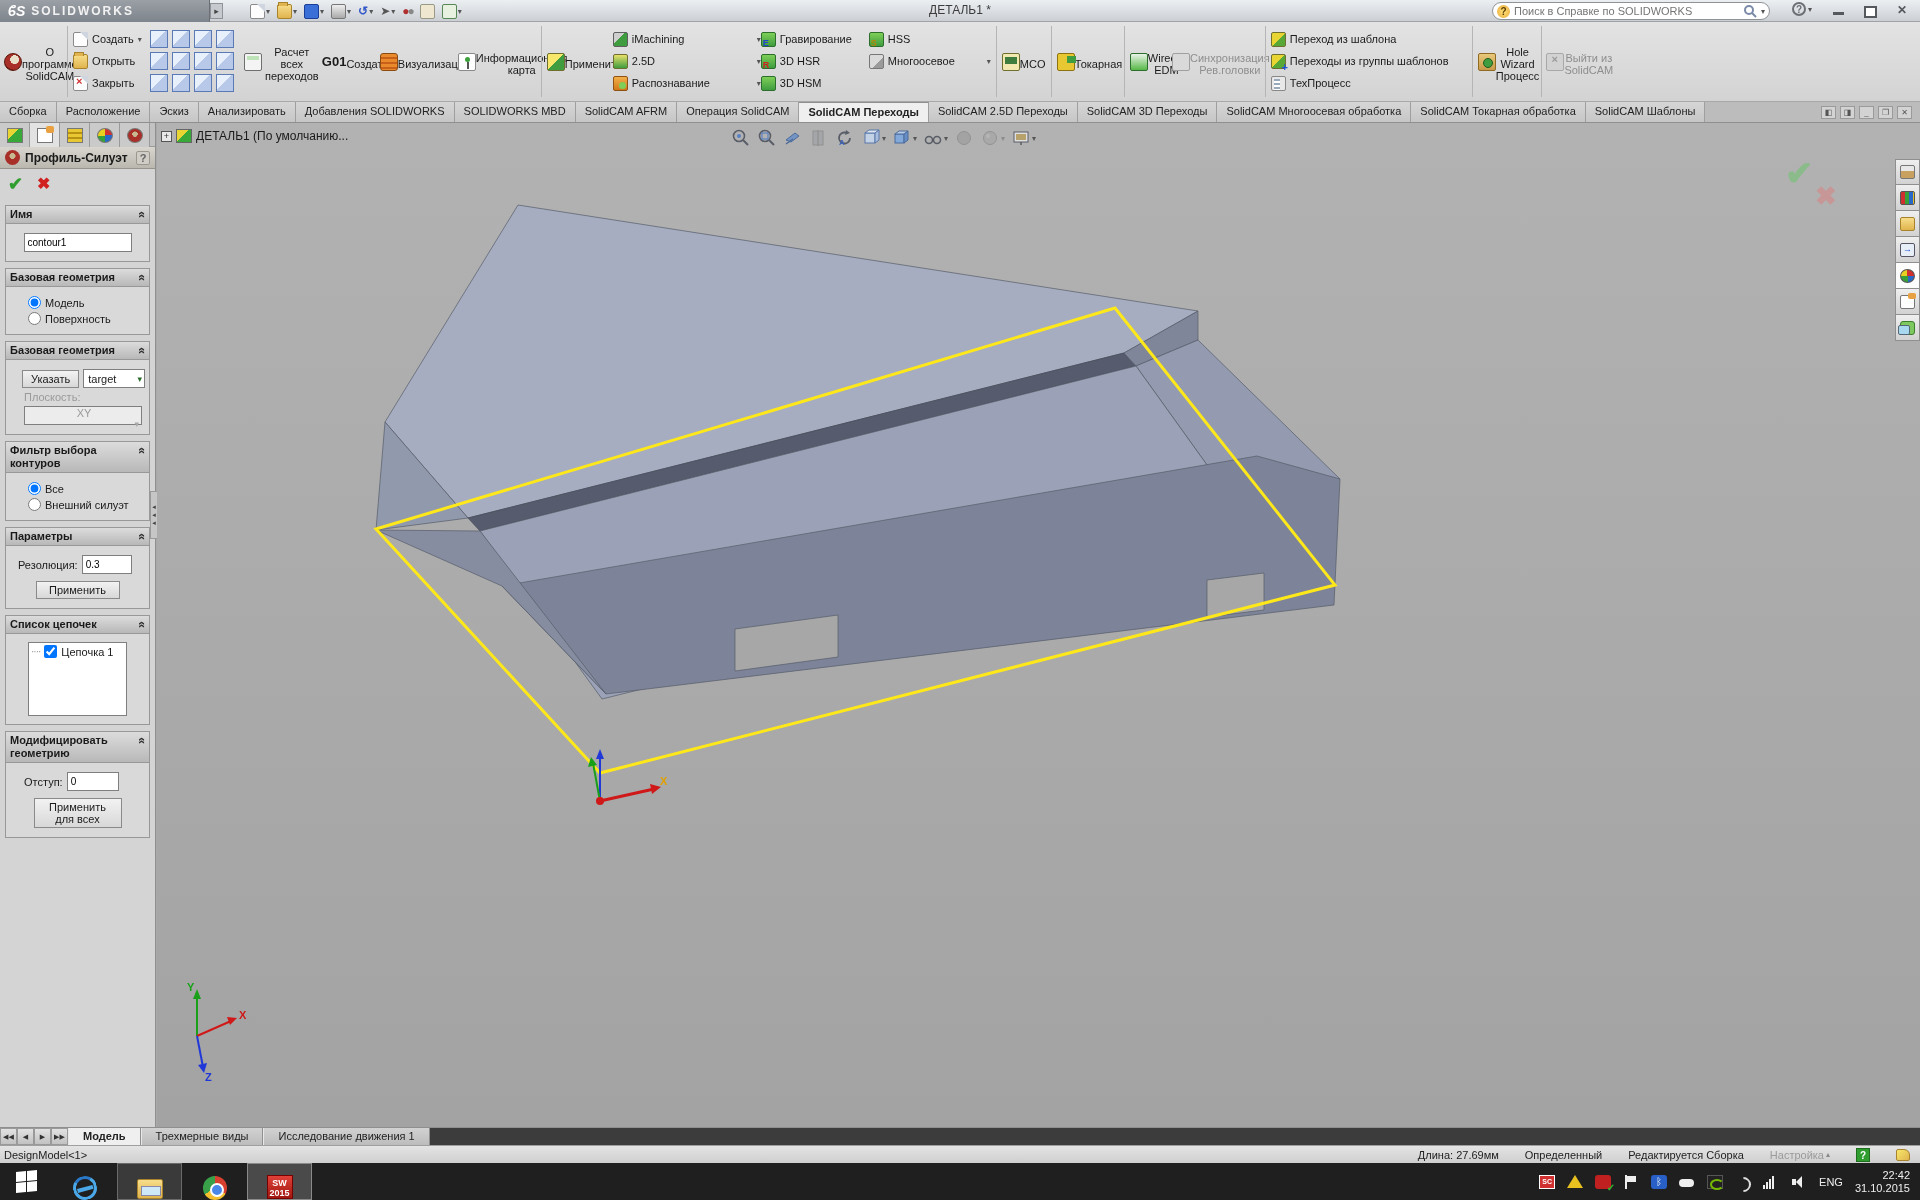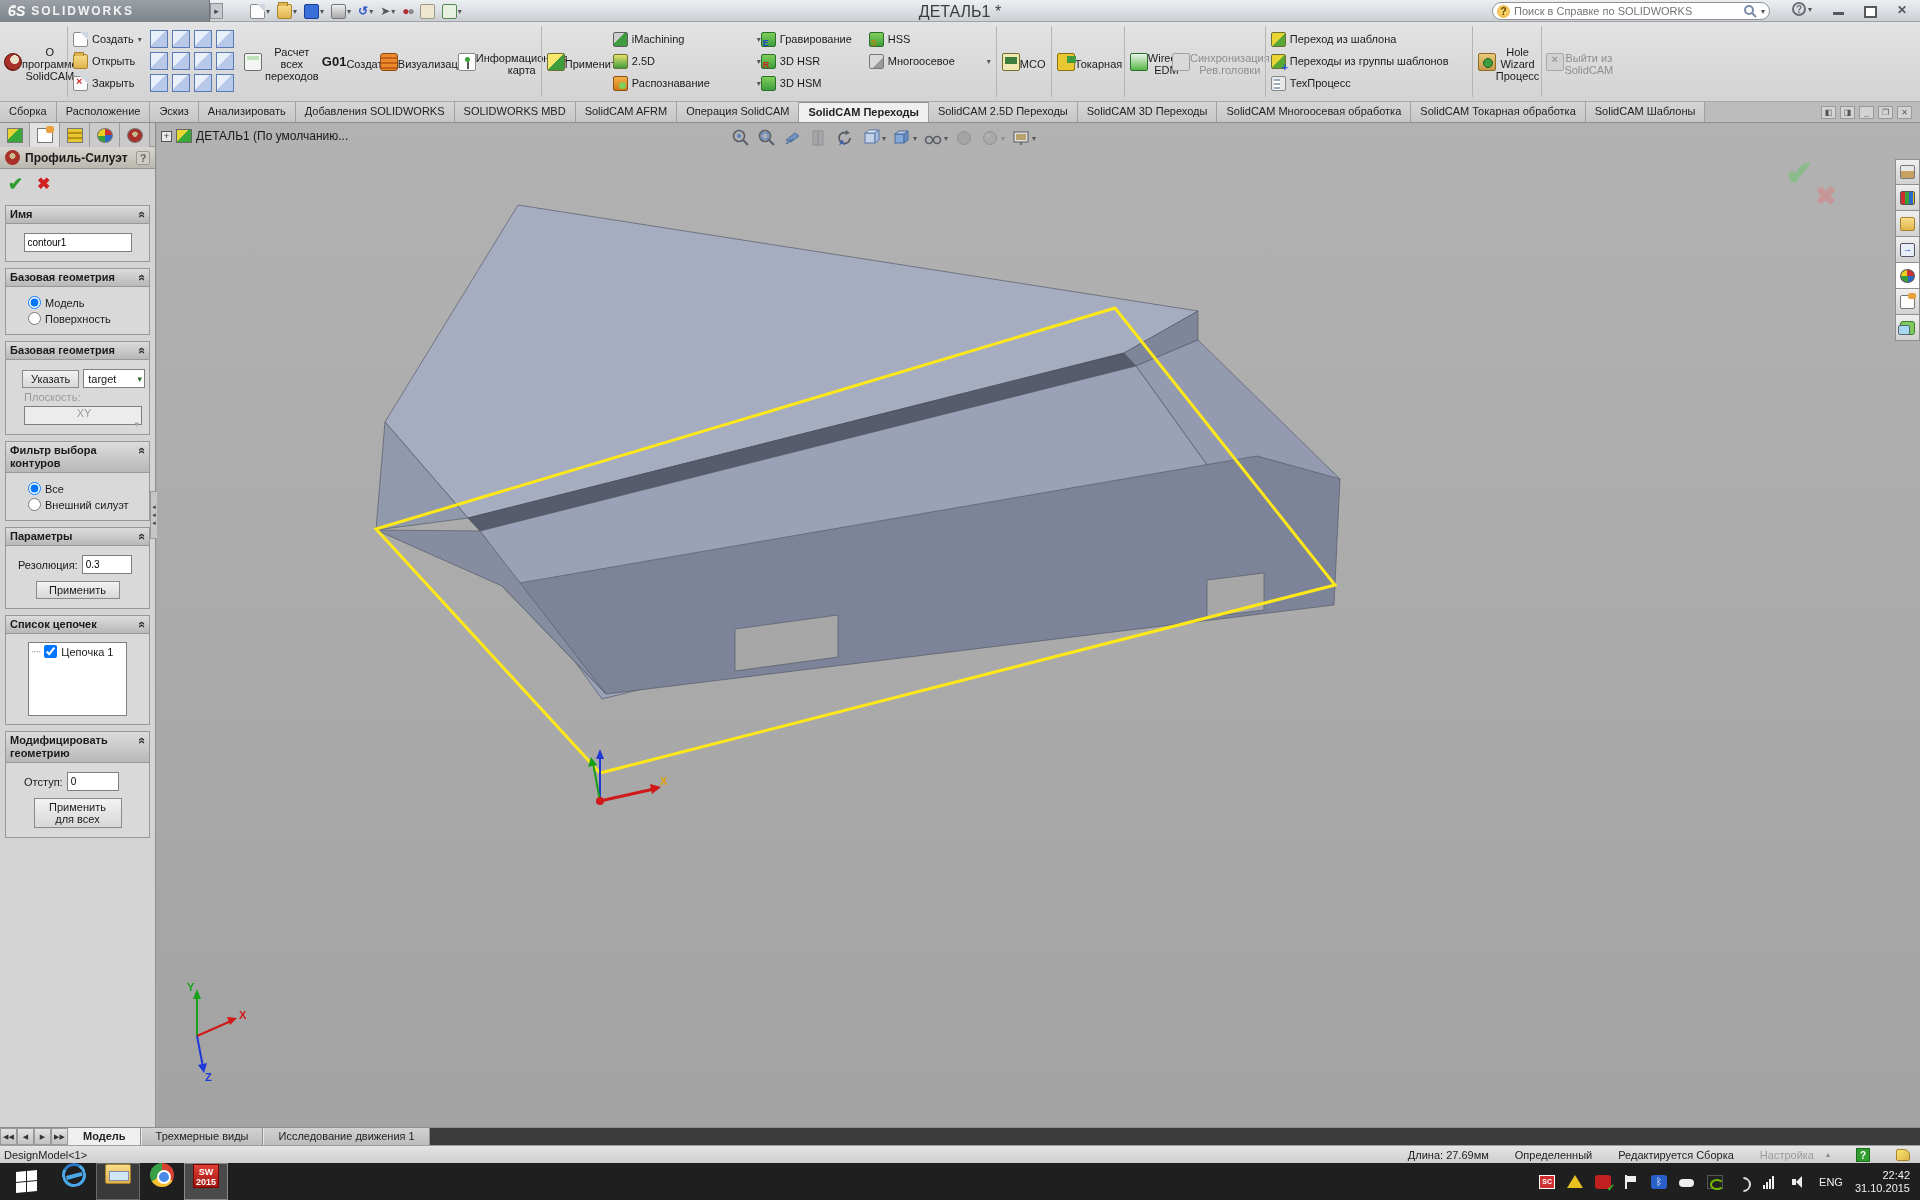--- a/index.html
+++ b/index.html
@@ -14,21 +14,21 @@
     background:linear-gradient(#9aa0a6,#7e848b); color:#fff; display:flex; align-items:center;
     padding-left:8px; gap:6px; border-right:1px solid #6c7075; }
   .logo-sym { font-style:italic; font-weight:bold; font-size:14px; }
   .logo-txt { font-weight:bold; letter-spacing:2px; font-size:12px; color:#f2f2f2; }
   .logo-arrow { position:absolute; right:-14px; top:3px; width:13px; height:16px; background:#c6cacf;
     border:1px solid #8f9398; font-size:9px; line-height:14px; text-align:center; color:#444; }
   .qat { position:absolute; left:248px; top:0; height:22px; display:flex; align-items:center; gap:3px; }
   .qat-btn { display:flex; align-items:center; gap:1px; padding:1px 2px; height:20px; }
   .dd { font-size:8px; color:#555; }
   .win-title { position:absolute; left:0; top:3px; width:1920px; text-align:center;
-    color:#3c3c3c; font-size:16px; pointer-events:none; }
+    color:#3c3c3c; font-size:12px; pointer-events:none; }
   .search-box { position:absolute; right:150px; top:2px; width:278px; height:18px; background:#fff;
     border:1px solid #8f9398; border-radius:9px; display:flex; align-items:center; padding:0 4px; gap:4px; }
   .search-q { width:13px; height:13px; border-radius:50%; background:radial-gradient(#ffe27a,#e8a93a);
     color:#5a3c00; font-size:10px; font-weight:bold; text-align:center; line-height:13px; }
   .search-box input { border:none; outline:none; flex:1; font-size:11px; color:#777;
     font-family:"Liberation Sans",sans-serif; background:transparent; }
   .tb-help { position:absolute; right:108px; top:2px; display:flex; align-items:center; gap:2px; color:#333; }
   .helpmark { width:14px; height:14px; border-radius:50%; border:2px solid #6b7076; color:#6b7076;
     font-weight:bold; font-size:10px; line-height:11px; text-align:center; }
   .winbtns { position:absolute; right:6px; top:2px; display:flex; gap:8px; }
@@ -192,33 +192,33 @@
     border-right:1px solid #8f8f8f; border-left:1px solid #e8e8e8; white-space:nowrap; color:#222; }
   .mtab.active { background:#efefef; font-weight:bold; }
   .mt-rest { flex:1; background:#3c3c3c; }
 
   
   .statusbar { position:absolute; left:0; top:1145px; width:1920px; height:18px;
     background:linear-gradient(#e4e4e4,#cfcfcf); border-top:1px solid #9f9f9f; display:flex; align-items:center;
     font-size:11px; color:#222; }
   .sb-left { padding-left:4px; }
   .sb-right { margin-left:auto; display:flex; align-items:center; gap:26px; padding-right:10px; }
-  .sb-cfg { color:#9a9a9a; display:flex; gap:12px; align-items:center;justify-content:center; }
+  .sb-cfg { color:#9a9a9a; display:flex; gap:2px; align-items:center;justify-content:center; }
   .sb-help { width:14px; height:14px; background:#2f9e2f; color:#fff; font-weight:bold; font-size:10px;
     text-align:center; line-height:14px; border:1px solid #1f6e1f; }
   .sb-tag { width:14px; height:12px; background:linear-gradient(135deg,#f7e76a,#e0b44e); border:1px solid #a8832c;
     border-radius:2px 6px 2px 2px; }
 
   
   .taskbar { position:absolute; left:0; top:1163px; width:1920px; height:37px; background:#1f1f1f;
     display:flex; align-items:center; color:#eee; }
   .tb-start { width:52px; height:37px; display:flex; align-items:center; justify-content:center; }
   .winlogo { display:grid; grid-template-columns:10px 10px; grid-auto-rows:10px; gap:1px; transform:skewY(-6deg); }
   .winlogo div { background:#fff; }
-  .tbapp { width:44px; height:37px; display:flex; align-items:flex-start; justify-content:center; }
+  .tbapp { width:65px; height:37px; display:flex; align-items:flex-end; justify-content:center; }
   .tbapp.open { border:1px solid #6a6a6a; background:#3a3a3a; }
   .tbapp.active { border:1px solid #8a8a8a; background:#4a4a4a; }
   .ie-ic { width:24px; height:24px; border-radius:50%; border:3px solid #4aa8e8; border-top-color:#2a78c8;
     position:relative; transform:rotate(-15deg); }
   .ie-ic::after { content:""; position:absolute; left:1px; top:8px; width:16px; height:4px; background:#4aa8e8; }
   .fold-ic { width:26px; height:20px; background:linear-gradient(#f7dd8a,#e0b44e); border:1px solid #a8832c; border-radius:2px; position:relative; }
   .fold-ic::after { content:""; position:absolute; left:3px; bottom:2px; width:18px; height:8px; background:#cfe8f8; border:1px solid #88a; }
   .chrome-ic { width:24px; height:24px; border-radius:50%;
     background:conic-gradient(#d84030 0 33%,#f4c030 0 66%,#38a048 0); position:relative; }
   .chrome-ic::after { content:""; position:absolute; left:7px; top:7px; width:10px; height:10px; border-radius:50%;

